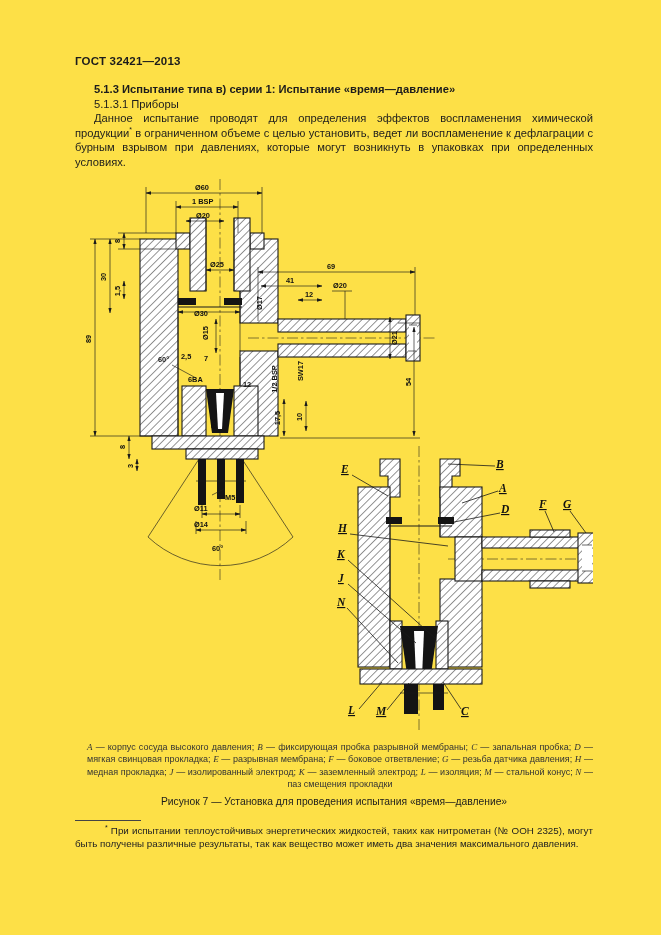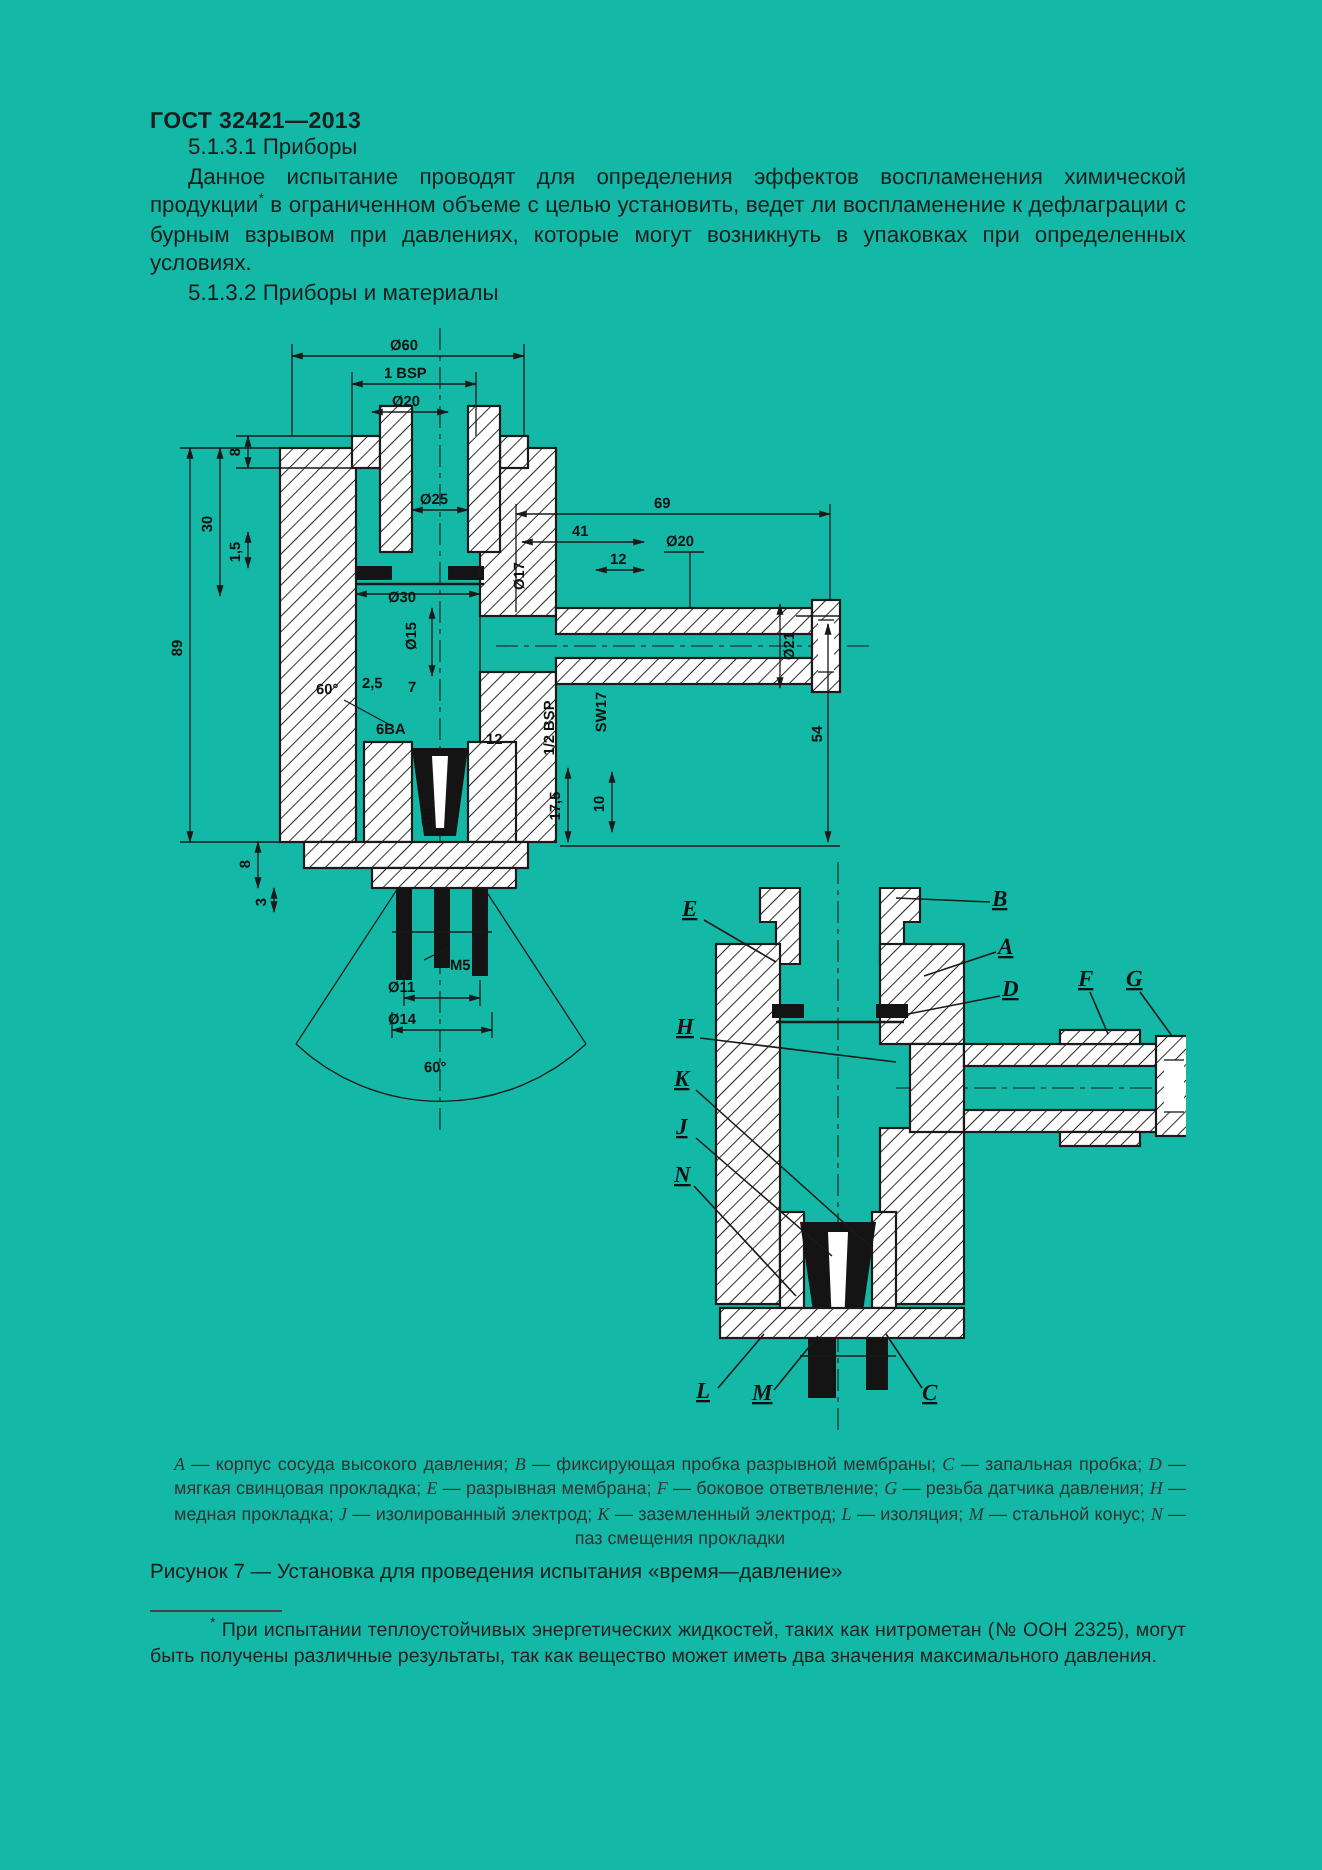--- a/index.html
+++ b/index.html
@@ -1,42 +1,42 @@
 <!DOCTYPE html>
 <html><head>
 <meta charset="utf-8">
 <style>
   html,body{margin:0;padding:0;background:#ffffff;}
   .page{
     position:relative;
     width:661px;height:935px;
     box-sizing:border-box;
     padding:55px 68px 2px 75px;
-    background:#14b8a6;
+    background:#fde047;
     font-family:"Liberation Sans",sans-serif;
     color:#1c1c1c;
     overflow:hidden;
   }
   .hdr{font-size:11.5px;font-weight:bold;letter-spacing:.2px;}
   p{margin:0;}
   .t{font-size:11.2px;line-height:14.6px;}
   .bold{font-weight:bold;}
   .ind{text-indent:19px;}
   .just{text-align:justify;}
   .title-gap{margin-top:15px;}
   sup{font-size:7px;vertical-align:super;line-height:0;}
   .figwrap{margin-top:3px;height:568px;position:relative;}
   .figwrap svg{position:absolute;left:0;top:0;}
 
   .legend{
     font-size:9px;line-height:12.5px;color:#333;
     margin-left:12px;text-align:justify;text-align-last:center;
   }
   .legend i{font-family:"Liberation Serif",serif;}
-  .caption{margin-top:5px;font-size:10.3px;text-align:left;}
+  .caption{margin-top:5px;font-size:10.3px;text-align:center;}
   .fnrule{width:66px;border-top:1px solid #444;margin-top:13px;}
   .footnote{font-size:9.8px;line-height:13px;text-align:justify;text-indent:30px;margin-top:3px;color:#222;}
   .pagenum{font-size:10.5px;margin-top:9px;}
 
   
   .ol{stroke:#1a1a1a;stroke-width:1.2;fill:none;}
   .thin{stroke:#1a1a1a;stroke-width:.65;fill:none;}
   .dl{stroke:#1a1a1a;stroke-width:.65;fill:none;marker-start:url(#ar);marker-end:url(#ar);}
   .ldr{stroke:#1a1a1a;stroke-width:.8;fill:none;}
   .cl{stroke:#1a1a1a;stroke-width:.55;fill:none;stroke-dasharray:11 3 2.5 3;}
@@ -46,23 +46,23 @@
   text.dim{font:bold 7.4px "Liberation Sans",sans-serif;fill:#111;}
   text.ltr{font:italic bold 11.5px "Liberation Serif",serif;fill:#111;text-decoration:underline;}
 </style>
 </head>
 <body>
 
 <div class="page">
 
   <div class="hdr">ГОСТ 32421—2013</div>
 
+  <p class="t bold ind title-gap">5.1.3 Испытание типа в) серии 1: Испытание «время—давление»</p>
   <p class="t ind">5.1.3.1 Приборы</p>
   <p class="t ind just"><span>Данное испытание проводят для определения эффектов воспламенения химической продукции</span><sup>*</sup><span> в ограниченном объеме с целью установить, ведет ли воспламенение к дефлаграции с бурным взрывом при давлениях, которые могут возникнуть в упаковках при определенных условиях.</span></p>
-  <p class="t ind">5.1.3.2 Приборы и материалы</p>
 
   <div class="figwrap">
     <svg width="518" height="568" viewBox="75 192 518 568" xmlns="http://www.w3.org/2000/svg">
       <defs>
         <pattern id="hA" width="5.5" height="5.5" patternUnits="userSpaceOnUse" patternTransform="rotate(45)">
           <rect width="5.5" height="5.5" fill="#ffffff"></rect>
           <line x1="0" y1="0" x2="0" y2="5.5" stroke="#2a2a2a" stroke-width="1"></line>
         </pattern>
         <marker id="ar" viewBox="0 0 10 10" refX="9.2" refY="5" markerWidth="9" markerHeight="9" orient="auto-start-reverse">
           <path d="M0,2 L10,5 L0,8 z" fill="#1a1a1a"></path>

